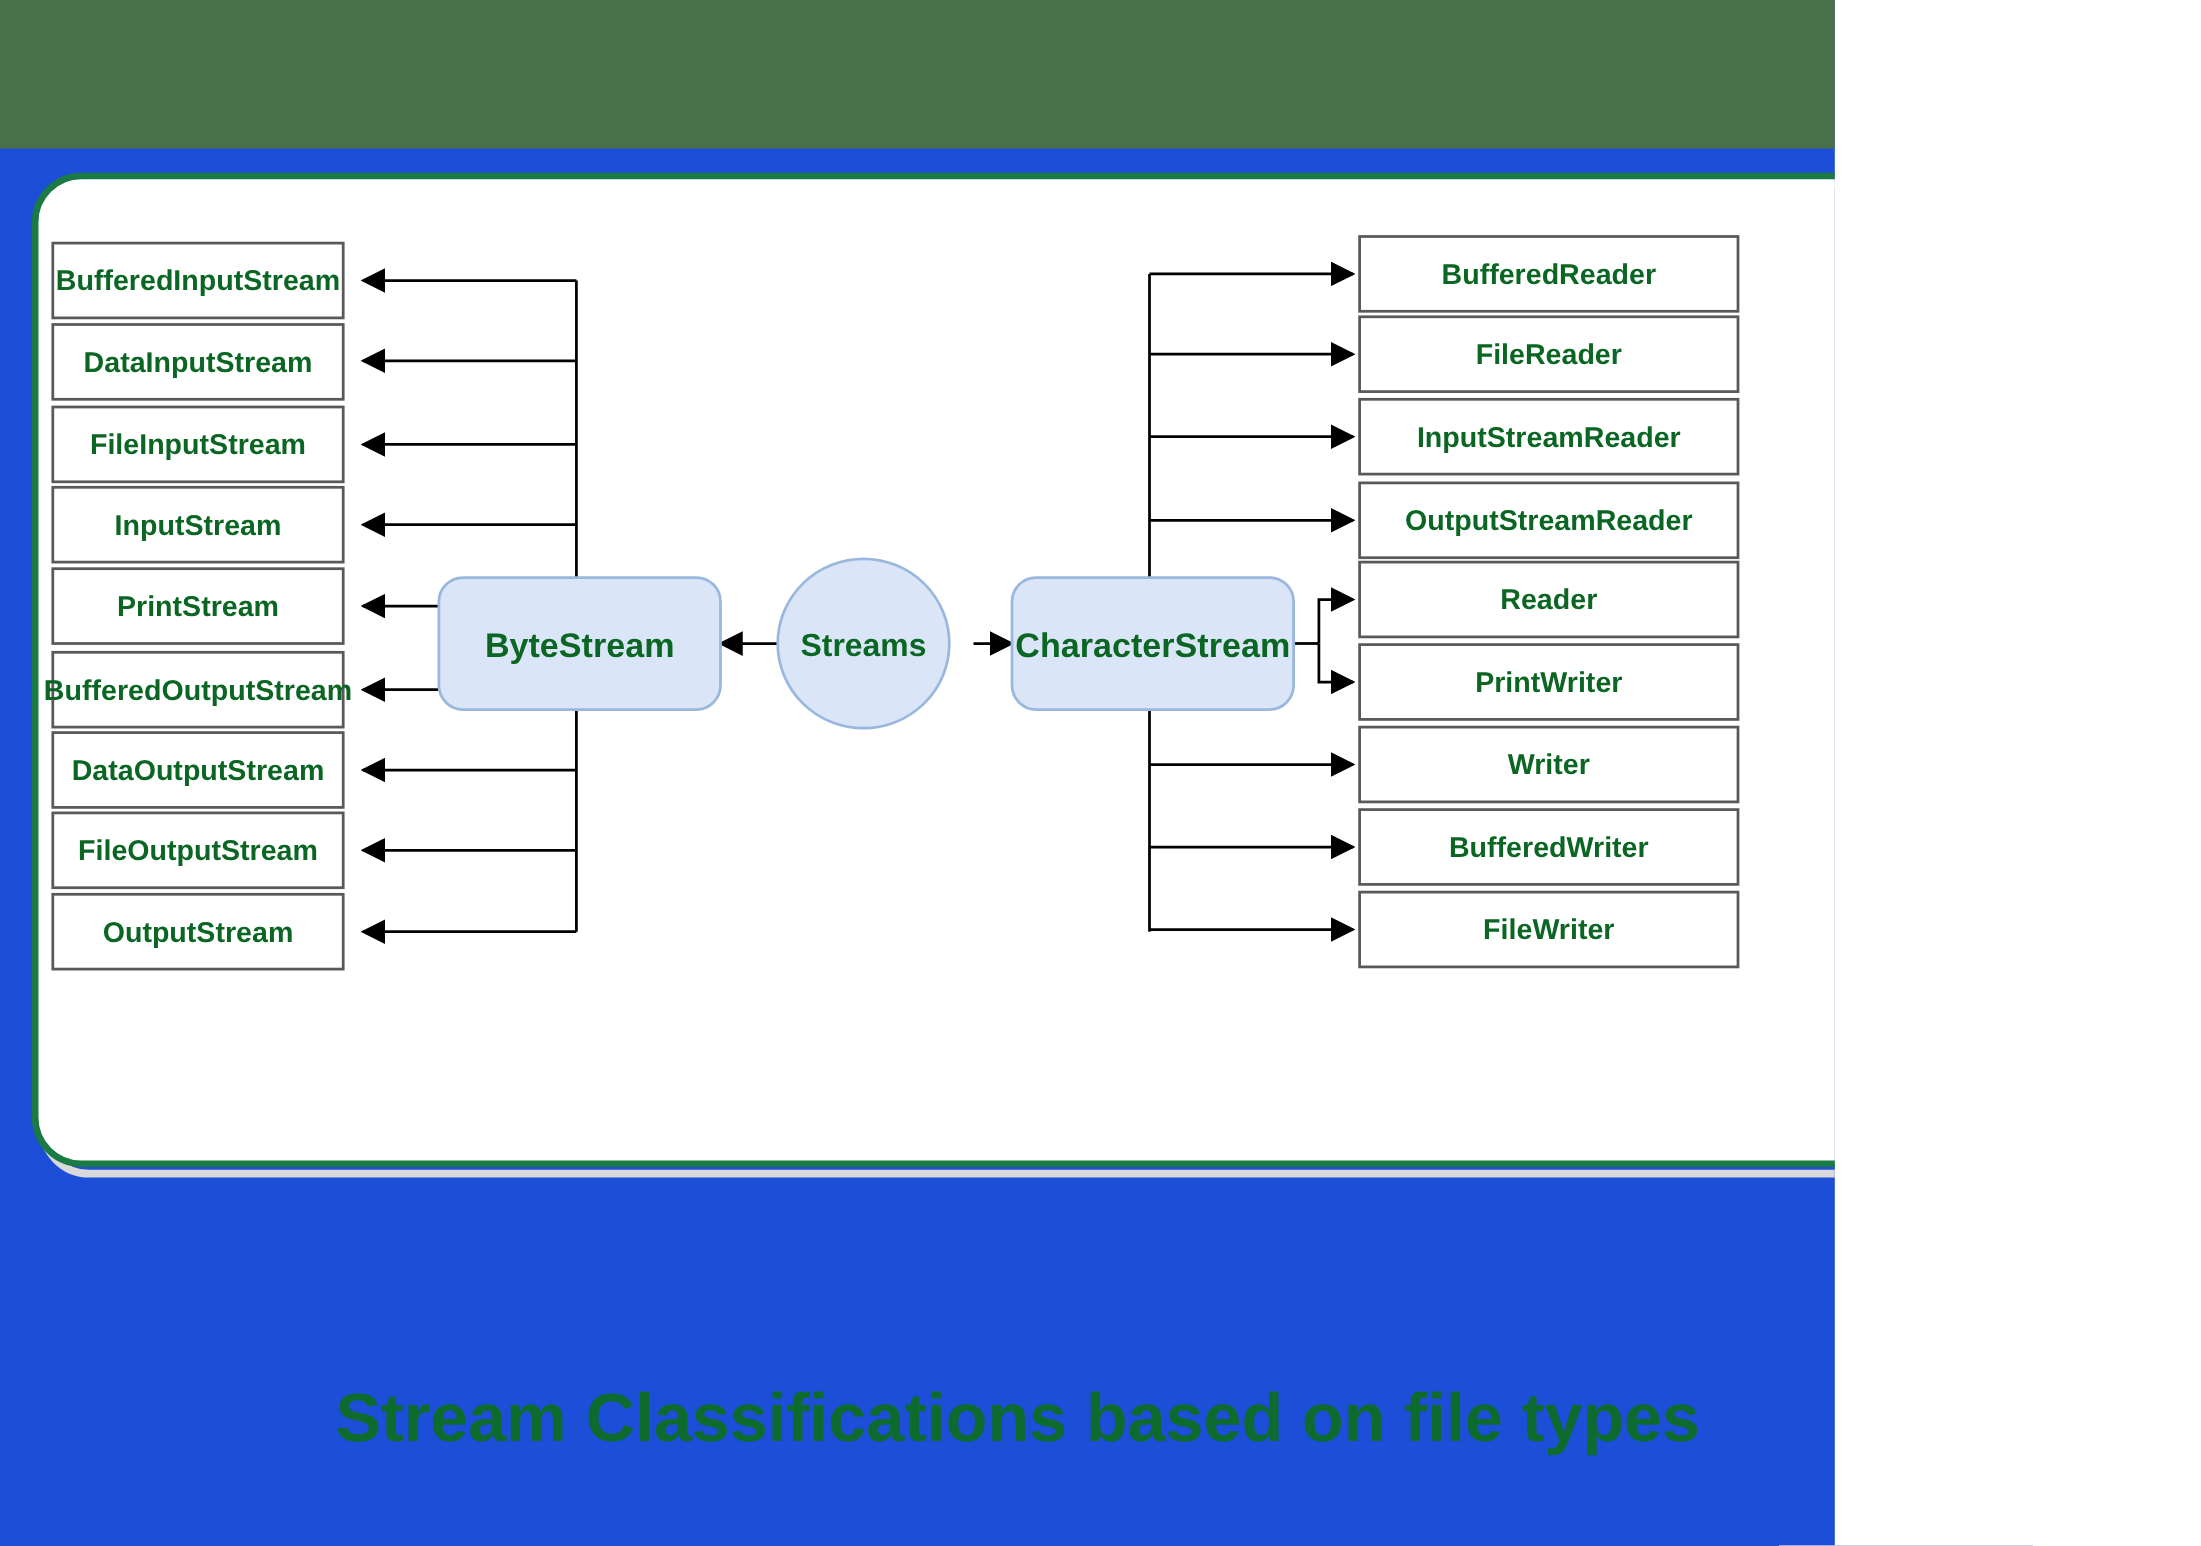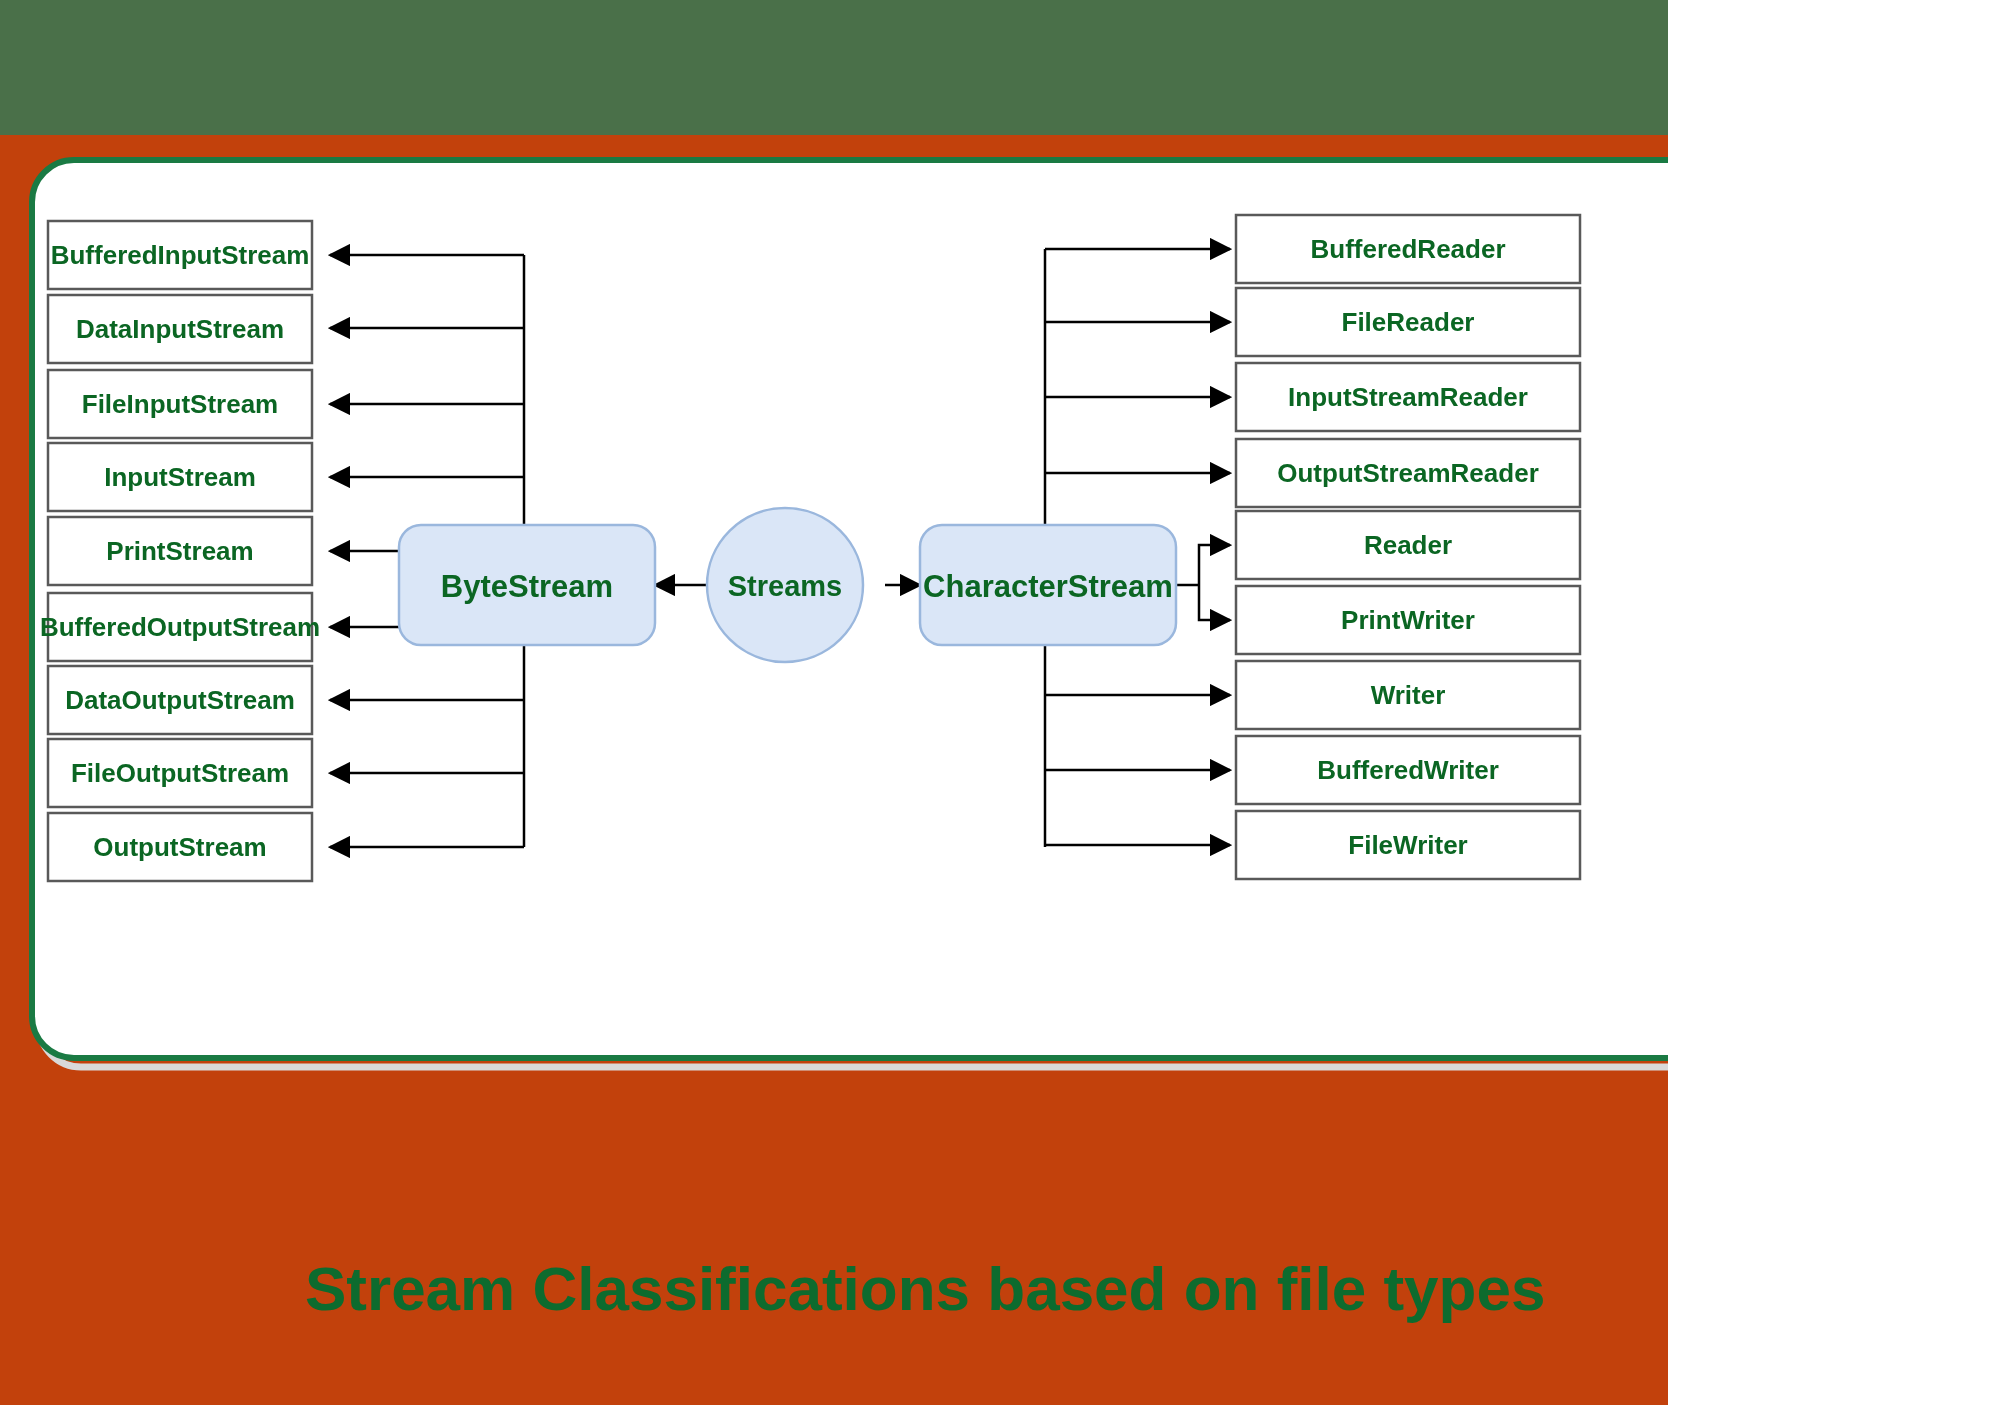--- a/index.html
+++ b/index.html
@@ -7,21 +7,21 @@
     padding: 0;
     background: #ffffff;
   }
   body {
     font-family: "Liberation Sans", sans-serif;
   }
   #page {
     position: relative;
     width: 1668px;
     height: 1405px;
-    background: #c2410c;
+    background: #1d4ed8;
     overflow: hidden;
   }
   #top-banner {
     position: absolute;
     left: 0;
     top: 0;
     width: 2001px;
     height: 135px;
     background: #4a7049;
   }

